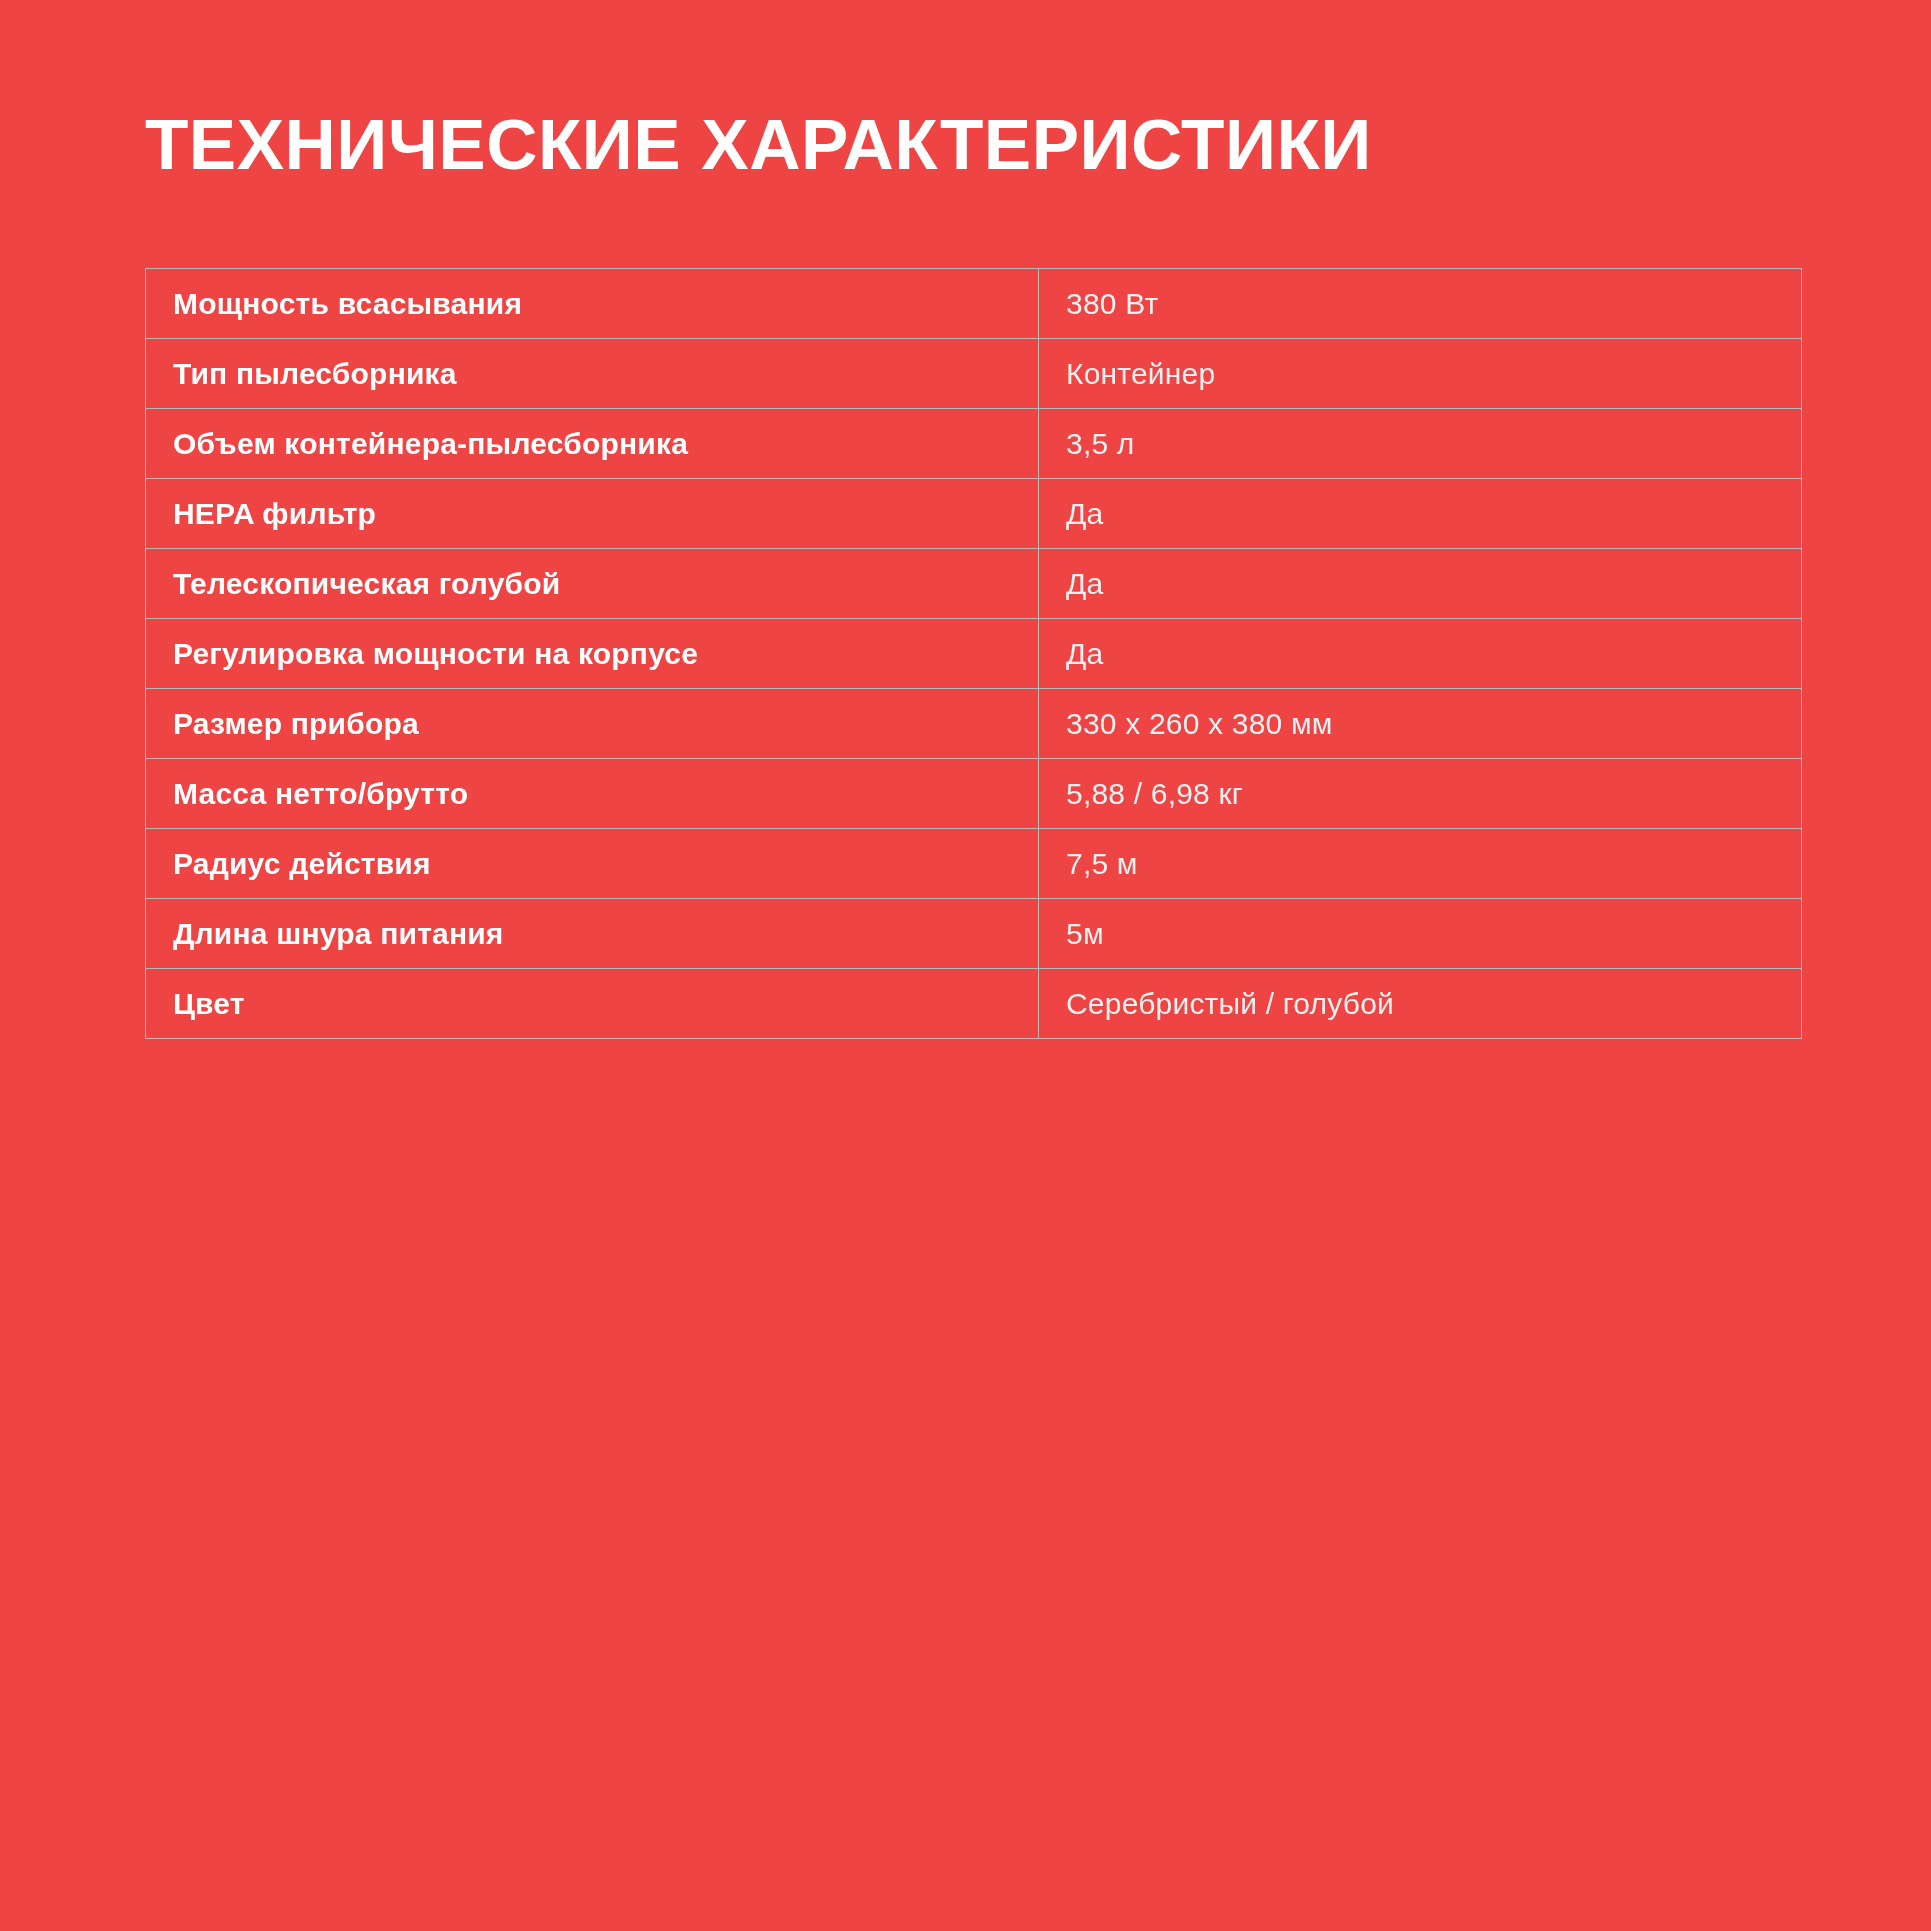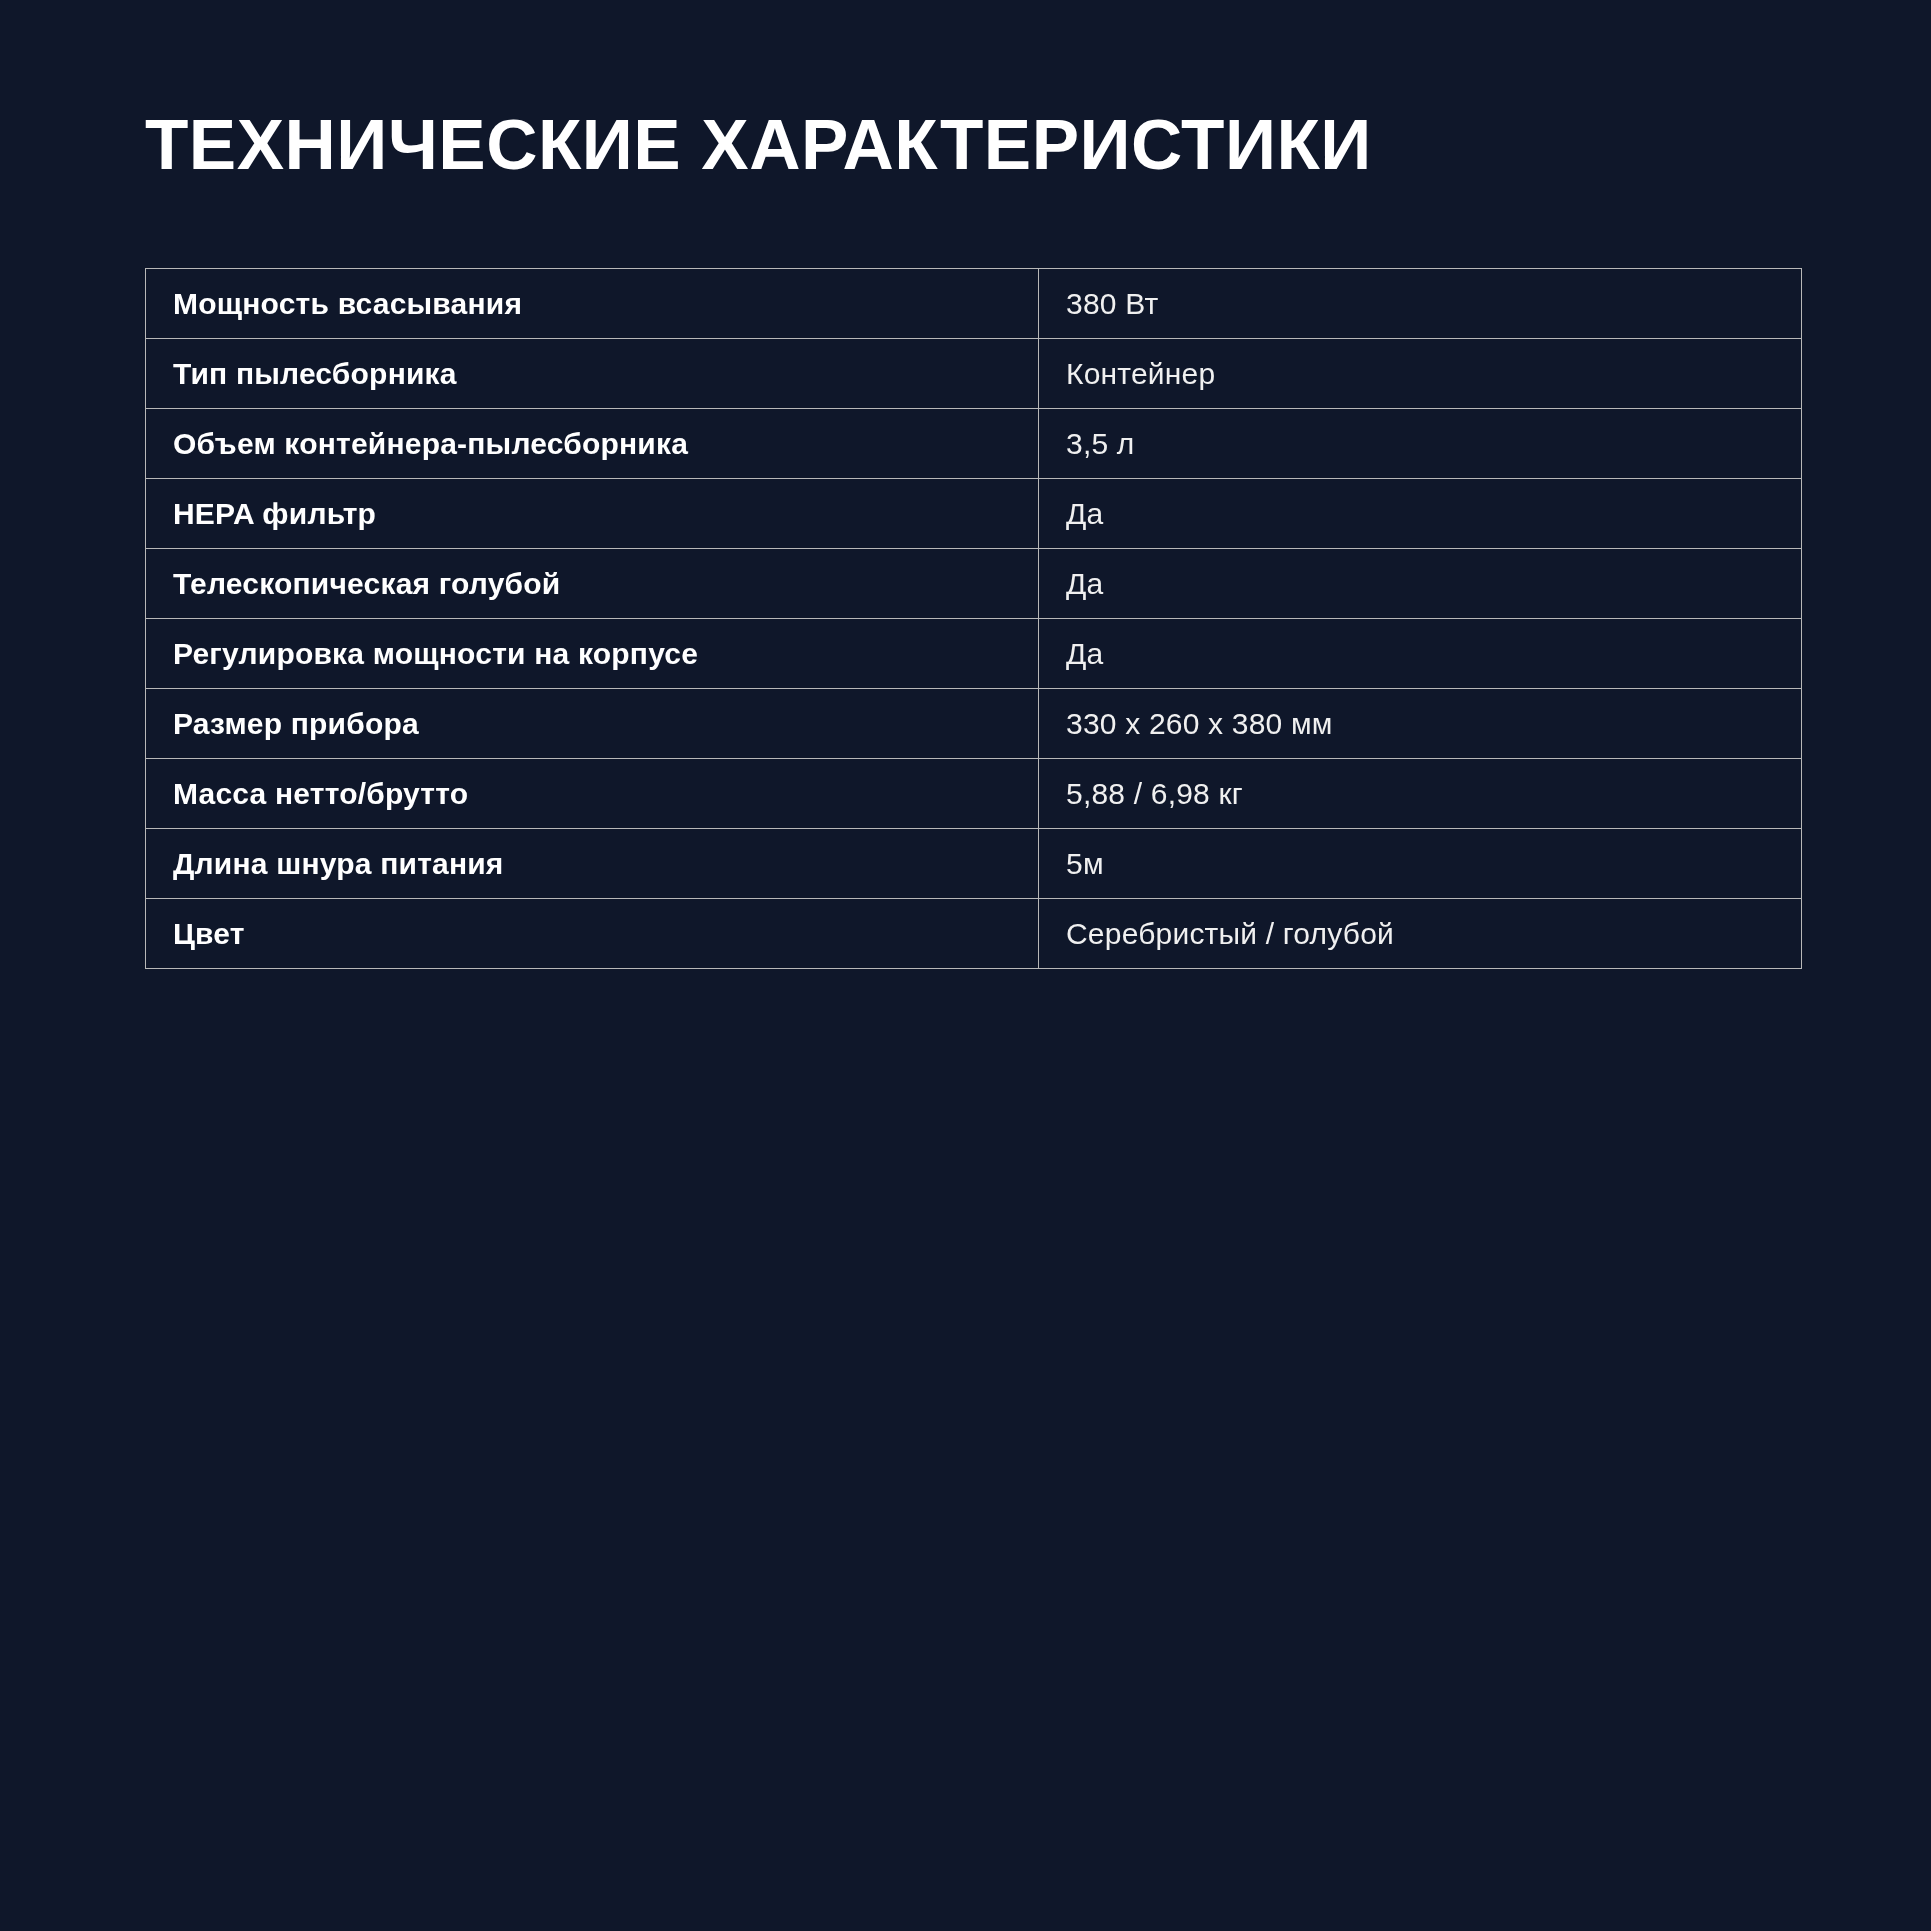--- a/index.html
+++ b/index.html
@@ -12,21 +12,21 @@
     height: 1931px;
     font-family: "Liberation Sans", sans-serif;
     color: #ffffff;
     overflow: hidden;
   }
 
   .page {
     position: relative;
     width: 1931px;
     height: 1931px;
-    background: #0f172a;
+    background: #ef4444;
     box-sizing: border-box;
   }
 
   .title {
     position: absolute;
     left: 145px;
     top: 104px;
     font-size: 71px;
     font-weight: bold;
     letter-spacing: 0.5px;
@@ -102,20 +102,24 @@
       </tr>
       <tr>
         <td class="param">Размер прибора</td>
         <td class="value">330 x 260 x 380 мм</td>
       </tr>
       <tr>
         <td class="param">Масса нетто/брутто</td>
         <td class="value">5,88 / 6,98 кг</td>
       </tr>
       <tr>
+        <td class="param">Радиус действия</td>
+        <td class="value">7,5 м</td>
+      </tr>
+      <tr>
         <td class="param">Длина шнура питания</td>
         <td class="value">5м</td>
       </tr>
       <tr>
         <td class="param">Цвет</td>
         <td class="value">Серебристый / голубой</td>
       </tr>
     </tbody>
   </table>
 

